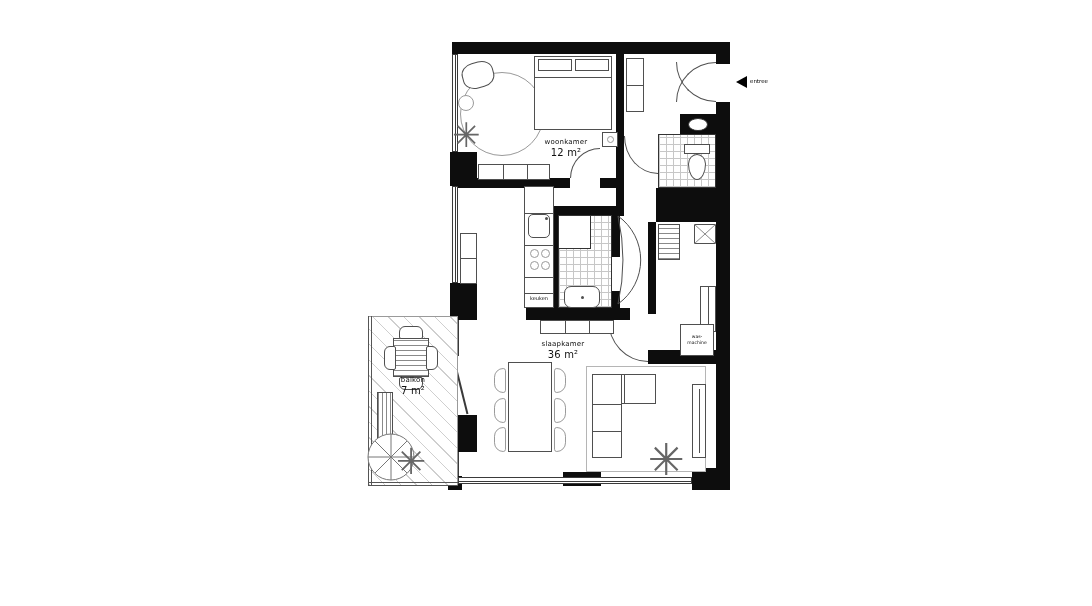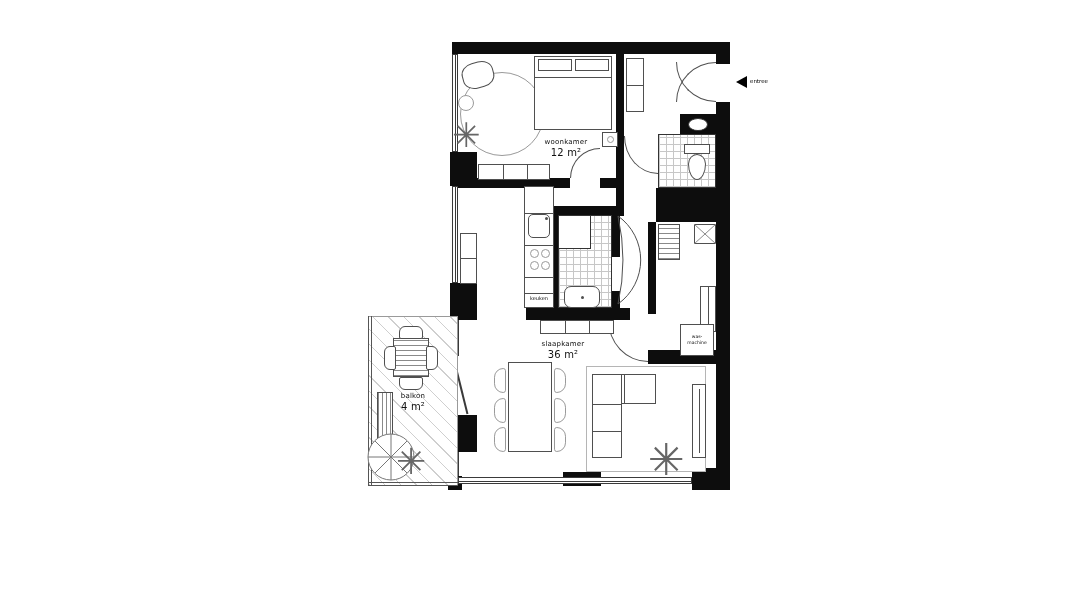--- a/index.html
+++ b/index.html
@@ -203,17 +203,17 @@
   <div class="fo" style="left:384px;top:346px;width:12px;height:24px;border-radius:6px 2px 2px 6px"></div>
   <div class="fo" style="left:426px;top:346px;width:12px;height:24px;border-radius:2px 6px 6px 2px"></div>
   <div class="fo slats-v" style="left:377px;top:392px;width:16px;height:46px"></div>
   <svg class="abs" style="left:366px;top:432px" width="50" height="50">
     <g stroke="#777" fill="#fff" stroke-width="1">
       <circle cx="25" cy="25" r="23"></circle>
       <path d="M25 2 V48 M2 25 H48 M9 9 L41 41 M41 9 L9 41" fill="none"></path>
     </g>
   </svg>
   <span class="plant" style="left:396px;top:444px;font-size:36px">✳</span>
-  <div class="rlabel" style="left:373px;top:392px;width:80px">
+  <div class="rlabel" style="left:373px;top:376px;width:80px">
     <div>balkon</div>
-    <div class="area">4 m²</div>
+    <div class="area">7 m²</div>
   </div>
 </div>
 
 </body></html>

